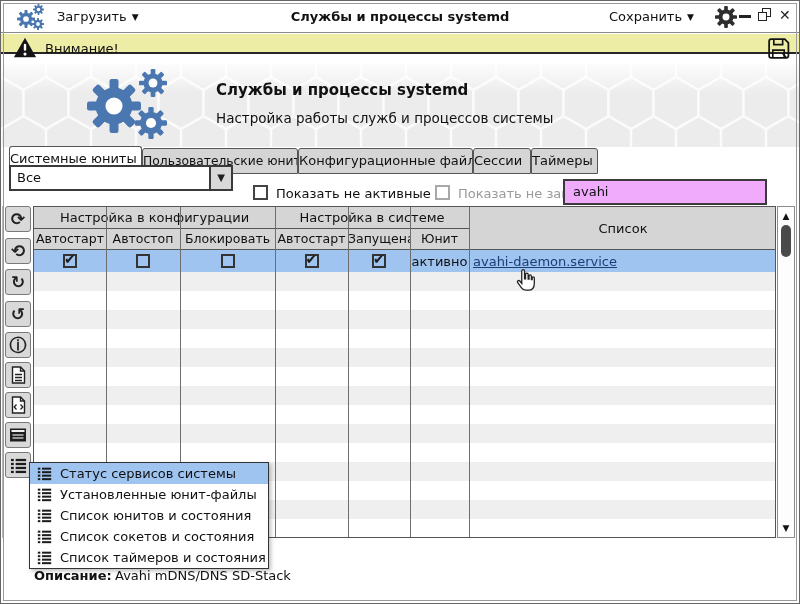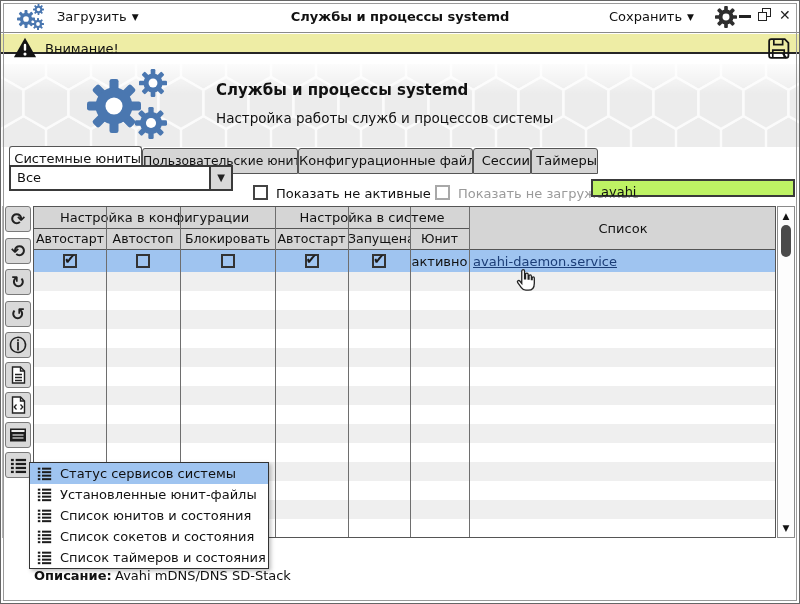--- a/index.html
+++ b/index.html
@@ -40,21 +40,21 @@
   .logo { position:absolute; left:86px; top:5px; width:90px; height:72px; color:#4a77b0; }
   .logo .g-big { position:absolute; left:0; top:10px; width:54px; height:54px; }
   .logo .g-sm1 { position:absolute; left:52px; top:0; width:28px; height:28px; }
   .logo .g-sm2 { position:absolute; left:48px; top:38px; width:32px; height:32px; }
   .banner-title { position:absolute; left:215px; top:17px; font-size:15px; font-weight:bold; }
   .banner-sub { position:absolute; left:215px; top:46px; font-size:13.5px; }
 
   
   .tabs { position:absolute; left:0; top:145px; width:100%; height:28px; }
   .tab { position:absolute; top:2px; height:26px; background:#d5d5d5;
-         border:1px solid #555; font-size:13px; text-align:right;
+         border:1px solid #555; font-size:13px; text-align:left;
          line-height:24px; overflow:hidden; white-space:nowrap; border-radius:3px 3px 0 0; }
   .tab.active { top:0; height:28px; background:#fff; border-bottom:none; font-size:13px; }
   .tab1 { left:8px;  width:133px; }
   .tab2 { left:141px; width:156px; font-size:12.3px; }
   .tab3 { left:297px; width:175px; }
   .tab4 { left:472px; width:58px; }
   .tab5 { left:530px; width:67px; }
 
   
   .combo { position:absolute; left:8px; top:164px; width:224px; height:26px;
@@ -62,22 +62,22 @@
   .combo-text { position:absolute; left:6px; top:3px; font-size:13px; }
   .combo-btn { position:absolute; right:0; top:0; width:22px; height:22px;
                background:#d9d9d9; border-left:2px solid #3a3a3a; text-align:center;
                font-size:10px; line-height:22px; color:#222; }
   .fcb { position:absolute; top:184px; width:15px; height:15px; background:#fff; }
   .fcb1 { left:252px; border:2px solid #444; }
   .fcb2 { left:434px; border:2px solid #a8a8a8; }
   .flabel { position:absolute; top:185px; font-size:13px; }
   .flabel1 { left:275px; color:#111; }
   .flabel2 { left:457px; color:#9a9a9a; }
-  .search { position:absolute; left:590px; top:178px; width:204px; height:18px;
-            border:2px solid #3a3a3a; background:#bef264; }
+  .search { position:absolute; left:562px; top:178px; width:204px; height:26px;
+            border:2px solid #3a3a3a; background:#f0abfc; }
   .search-text { position:absolute; left:8px; top:3px; font-size:13px; }
 
   
   .tool-groove { position:absolute; left:1px; top:205px; width:2px; height:332px;
                  border-left:1px solid #b5b5b5; border-right:1px solid #fff; }
   .tool-btn { position:absolute; left:4px; width:26px; height:26px; background:#d9d9d9;
               border:1px solid #7a7a7a; border-radius:3px; display:flex;
               align-items:center; justify-content:center; font-size:17px;
               font-weight:bold; color:#222; line-height:1; }
   .tool-btn svg { display:block; }

